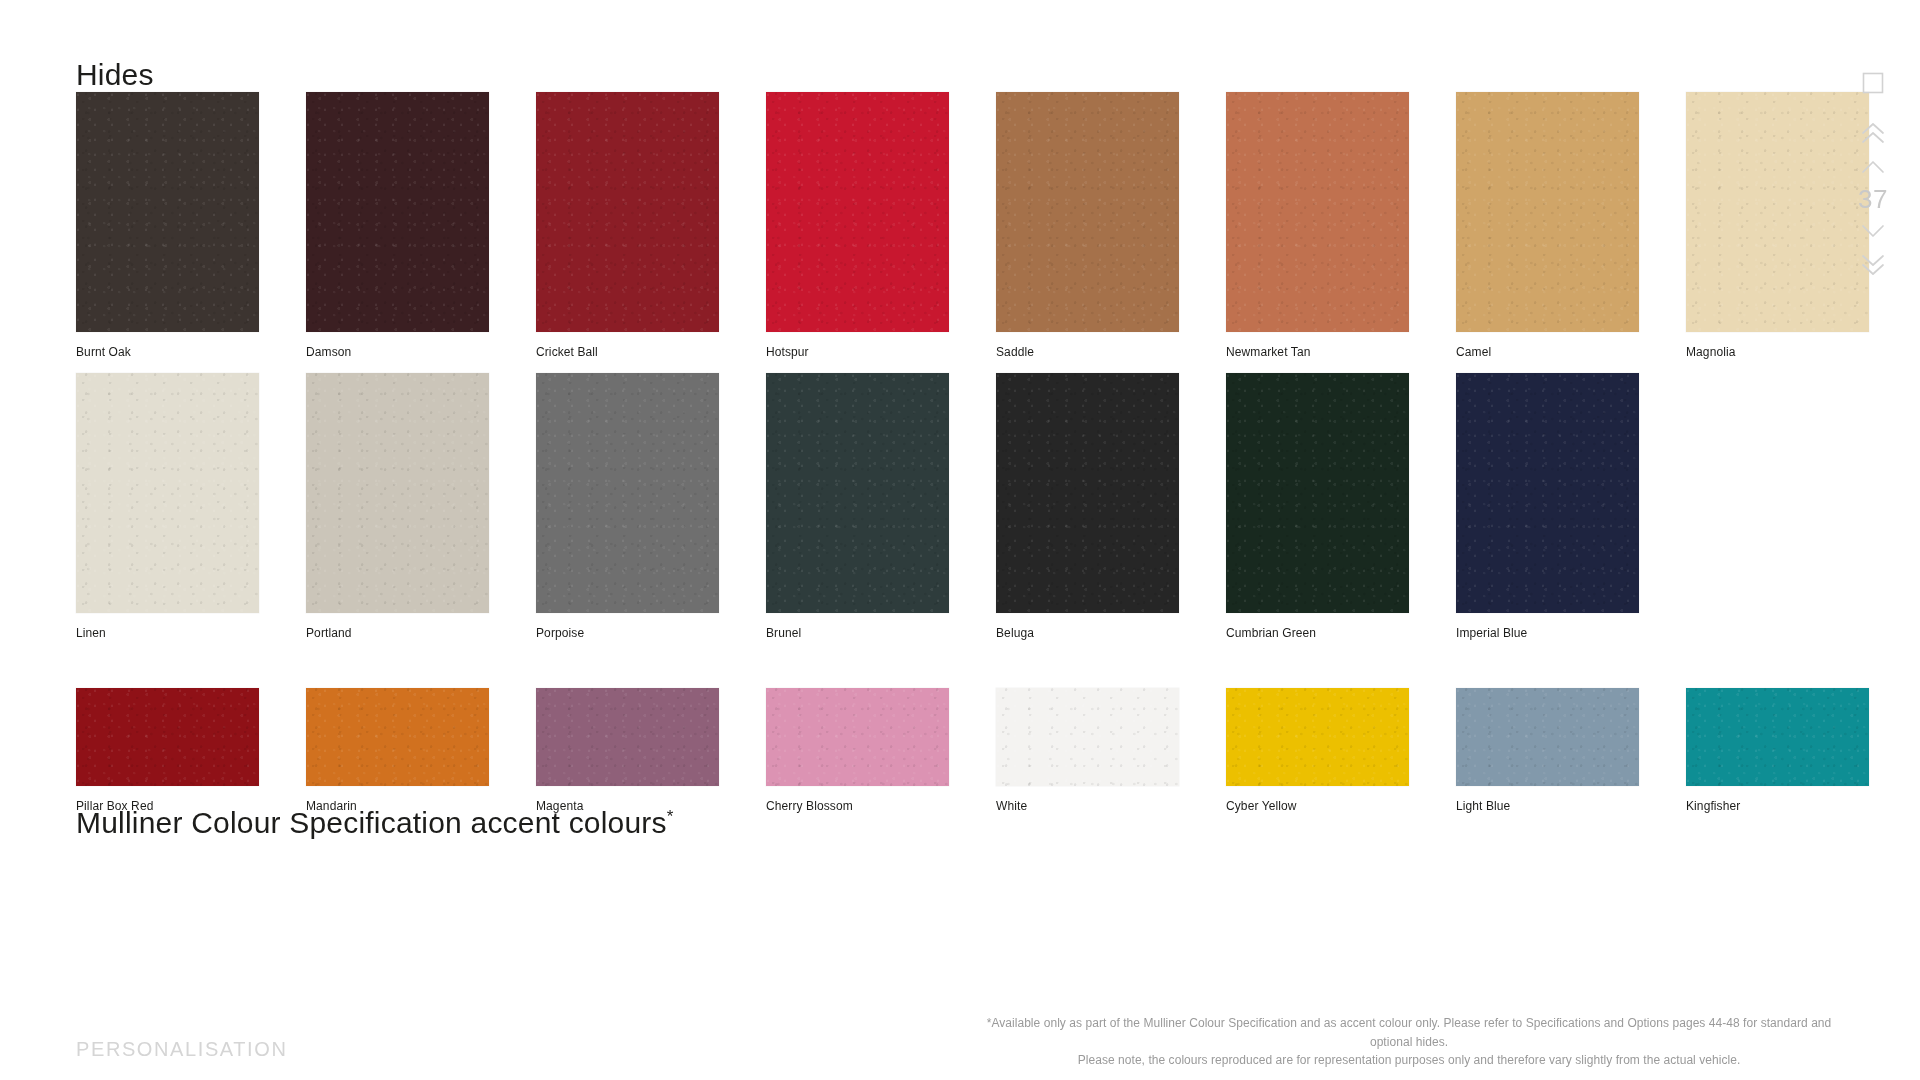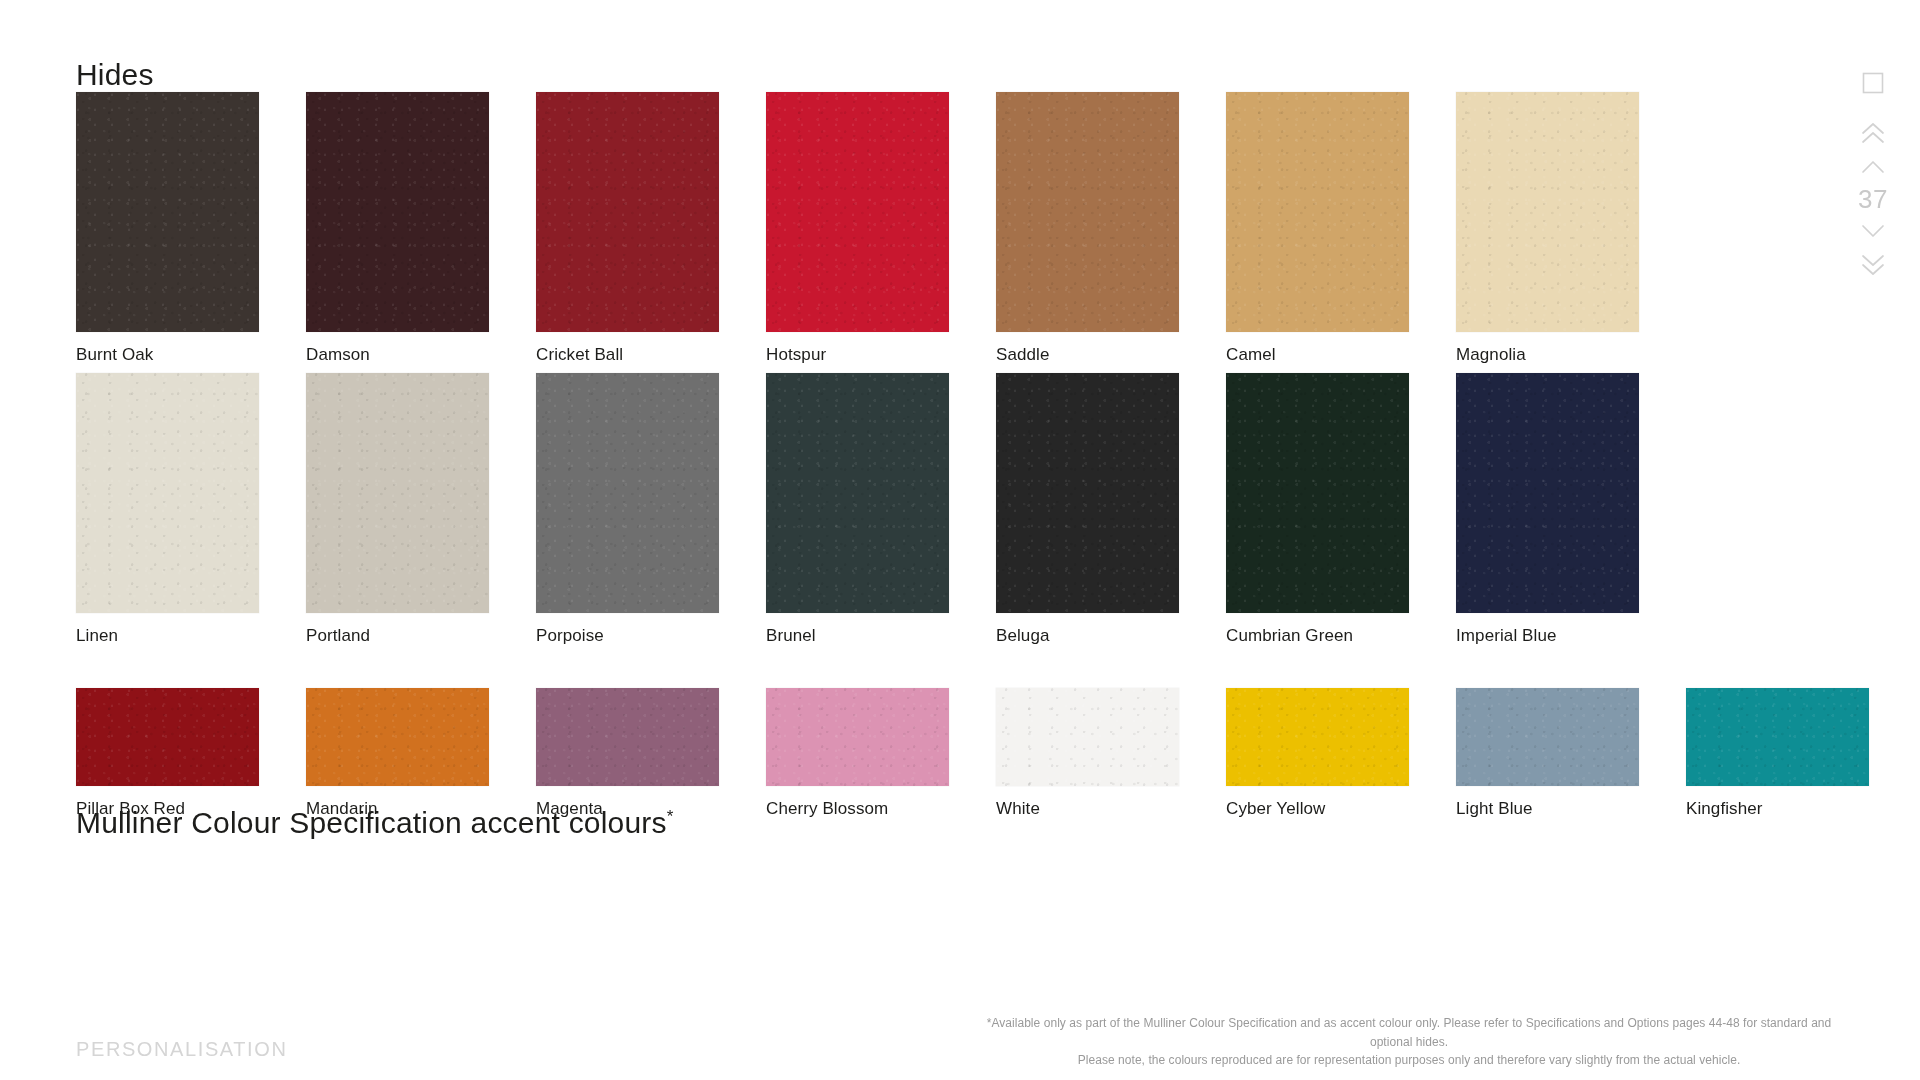--- a/index.html
+++ b/index.html
@@ -73,21 +73,21 @@
       radial-gradient(circle at 58% 84%, rgba(0,0,0,0.06)     0 1.3px, transparent 1.6px);
     background-size: 17px 15px, 23px 19px, 19px 21px, 27px 17px, 15px 23px, 21px 25px;
     pointer-events: none;
     opacity: 0.95;
   }
   .chip.tall   { height: 240px; }
   .chip.short  { height: 98px; }
 
   .swatch-label {
     margin-top: 13px;
-    font-size: 17px;
+    font-size: 12px;
     font-weight: 400;
     letter-spacing: 0.1px;
     color: #1d1d1b;
     white-space: nowrap;
   }
 
   #row-hides-1 { top: 92px; }
   #row-hides-2 { top: 373px; justify-content: flex-end; }
   #row-accent  { top: 688px; }
 
@@ -170,20 +170,24 @@
     </div>
     <div class="cell">
       <div class="chip tall" id="chip-hotspur" style="background-color: rgb(200, 23, 47);"></div>
       <div class="swatch-label">Hotspur</div>
     </div>
     <div class="cell">
       <div class="chip tall" id="chip-saddle" style="background-color: rgb(165, 113, 74);"></div>
       <div class="swatch-label">Saddle</div>
     </div>
     <div class="cell">
+      <div class="chip tall" id="chip-newmarket-tan" style="background-color: rgb(192, 113, 79);"></div>
+      <div class="swatch-label">Newmarket Tan</div>
+    </div>
+    <div class="cell">
       <div class="chip tall" id="chip-camel" style="background-color: rgb(208, 165, 104);"></div>
       <div class="swatch-label">Camel</div>
     </div>
     <div class="cell">
       <div class="chip tall" id="chip-magnolia" style="background-color: rgb(234, 217, 180);"></div>
       <div class="swatch-label">Magnolia</div>
     </div>
   </div>
 
   <div class="row" id="row-hides-2">

